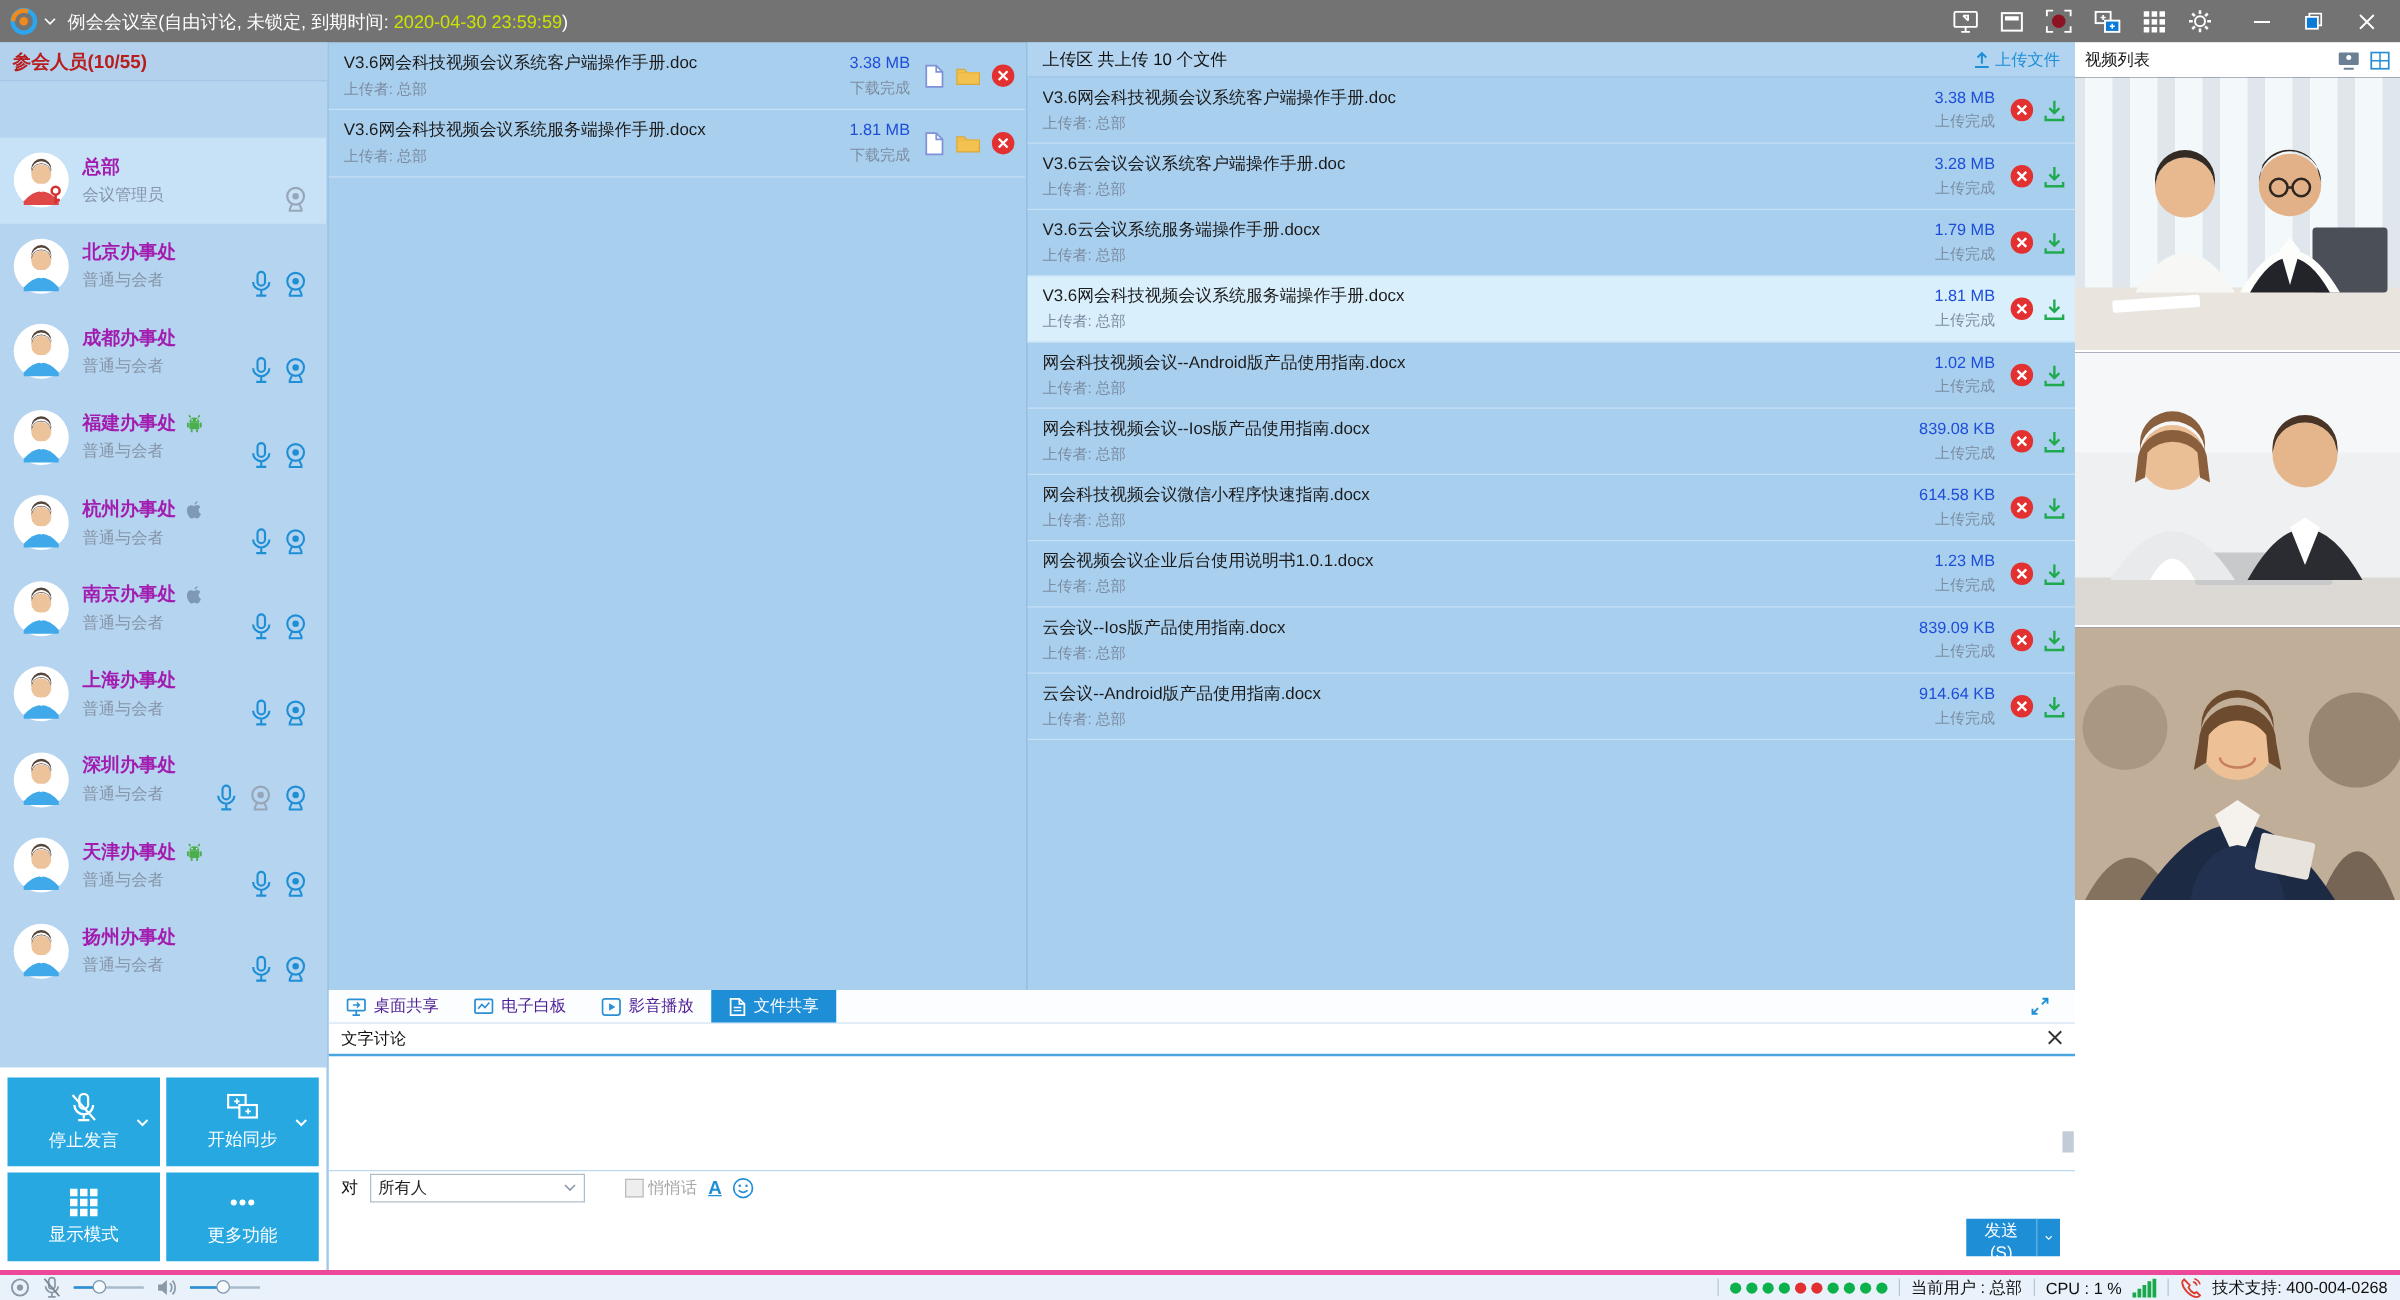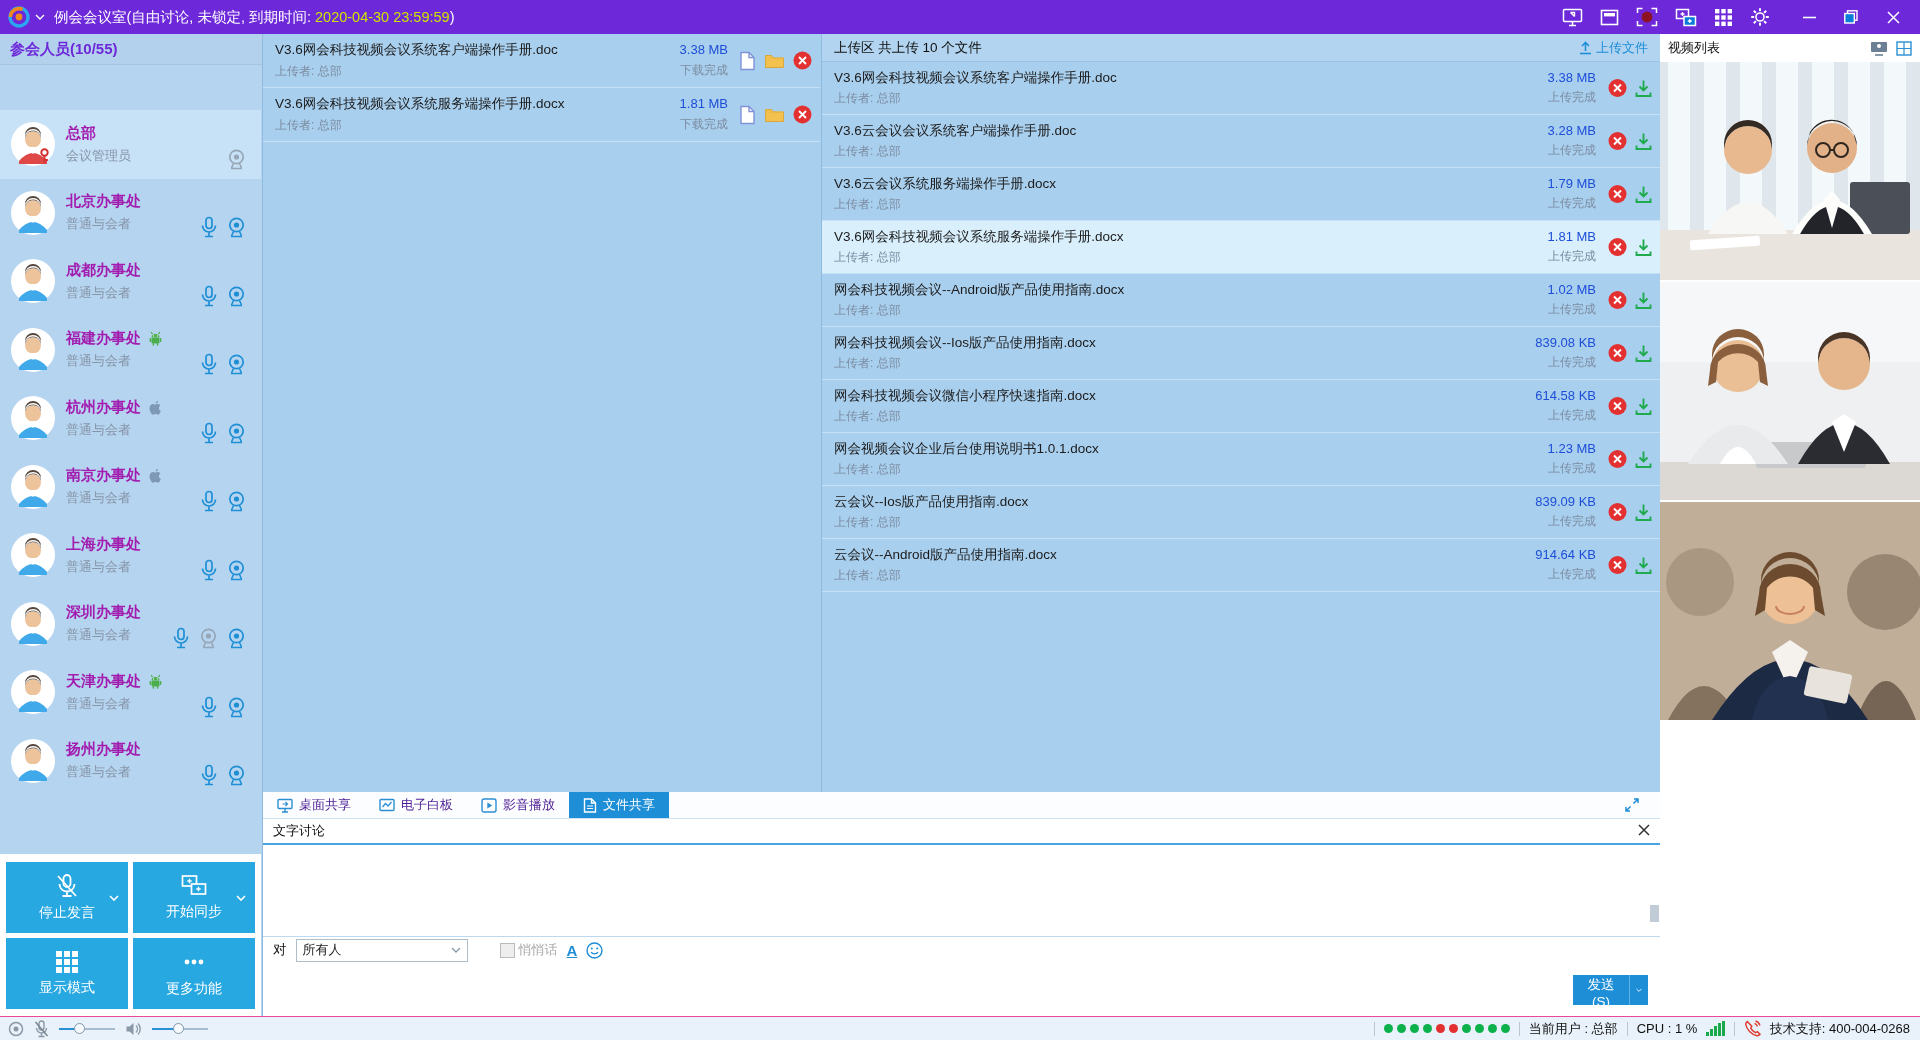--- a/index.html
+++ b/index.html
@@ -1,30 +1,30 @@
 <!DOCTYPE html>
 <html><head>
 <meta charset="utf-8">
 <style>
   html,body{margin:0;padding:0;background:#000;}
   body{width:1920px;height:1040px;overflow:hidden;font-family:"Liberation Sans","DejaVu Sans",sans-serif;-webkit-font-smoothing:antialiased;}
   .app{position:absolute;left:0;top:0;width:1920px;height:1040px;background:#a9cfee;}
   svg{display:block}
   
-  .titlebar{position:absolute;left:0;top:0;width:1920px;height:34px;background:#6d28d9;display:flex;align-items:center;color:#fff;}
+  .titlebar{position:absolute;left:0;top:0;width:1920px;height:34px;background:#737373;display:flex;align-items:center;color:#fff;}
   .logo{margin-left:8px}
   .tb-chev{margin-left:4px}
   .tb-title{margin-left:8px;font-size:14.5px;white-space:nowrap}
   .tb-time{color:#cde400}
   .tb-icons{margin-left:auto;display:flex;align-items:center;gap:17px;margin-right:18px}
   .tb-controls{display:flex;align-items:center;gap:0;margin-right:6px}
   .tb-controls .ctl{width:42px;height:34px;display:flex;align-items:center;justify-content:center}
   
   .sidebar{position:absolute;left:0;top:34px;width:263px;height:982px;background:#b5d4f0;border-right:1px solid #8fb9dd;box-sizing:border-box}
-  .sb-header{height:30px;background:#b3d1ec;border-bottom:1px solid #a3c6e6;display:flex;align-items:center;padding-left:10px;font-size:15px;font-weight:bold;color:#6d28d9}
+  .sb-header{height:30px;background:#b3d1ec;border-bottom:1px solid #a3c6e6;display:flex;align-items:center;padding-left:10px;font-size:15px;font-weight:bold;color:#b91c1c}
   .sb-search{height:45px;background:#c6dcf2;border-bottom:1px solid #a3c6e6;display:flex;align-items:center;padding:0 12px}
   .sb-search input{flex:1;border:none;background:transparent;outline:none;font-size:14px;color:#333;font-family:inherit}
   .sb-search input::placeholder{color:#7f93a6}
   .sb-list{position:absolute;left:0;right:1px;top:76px;height:722px;overflow:hidden}
   .p-row{height:68.5px;display:flex;align-items:center;padding:0 10px;position:relative;box-sizing:border-box}
   .p-row.selected{background:#c7e1f6}
   .p-info{margin-left:10px}
   .p-name{font-size:15px;font-weight:bold;color:#a21caf;display:flex;align-items:center;gap:6px}
   .p-role{font-size:13px;color:#8795a8;margin-top:4px}
   .p-icons{position:absolute;right:14px;bottom:9px;display:flex;gap:7px;align-items:center}
@@ -73,21 +73,21 @@
   .send-wrap{position:absolute;right:12px;bottom:11px;display:flex;height:30px}
   .send-btn{background:#1e8ed6;color:#fff;border:none;width:56px;font-size:13.5px;cursor:pointer;font-family:inherit}
   .send-caret{background:#1e8ed6;border:none;border-left:1px solid #5fb3e6;width:19px;display:flex;align-items:center;justify-content:center;cursor:pointer}
   .chat-scroll{position:absolute;right:1px;top:86px;width:9px;height:17px;background:#c2ccd6}
   
   .videos{position:absolute;left:1660px;top:34px;width:260px;height:982px;background:#ffffff}
   .v-header{height:28px;background:#fff;display:flex;align-items:center;padding:0 8px;font-size:13px;color:#111;gap:6px}
   .v-header .vh-icons{margin-left:auto;display:flex;gap:8px;align-items:center}
   .v-tile{height:218px;margin-bottom:2px;overflow:hidden;background:#30405f}
   
-  .statusbar{position:absolute;left:0;top:1016px;width:1920px;height:24px;background:#e9f2fa;border-top:1px solid #ec4899;display:flex;align-items:center;font-size:13px;color:#111;box-sizing:border-box}
+  .statusbar{position:absolute;left:0;top:1016px;width:1920px;height:24px;background:#e9f2fa;border-top:4px solid #ec4899;display:flex;align-items:center;font-size:13px;color:#111;box-sizing:border-box}
   .sb-left{display:flex;align-items:center;gap:10px;margin-left:8px}
   .slider{position:relative;width:56px;height:12px}
   .slider .track{position:absolute;left:0;right:0;top:5px;height:2px;background:#a9bccd}
   .slider .fillp{position:absolute;left:0;top:5px;height:2px;background:#2a8fd4}
   .slider .thumb{position:absolute;top:0;width:11px;height:11px;border-radius:50%;background:#f7fafc;border:1px solid #7f96ab;box-sizing:border-box}
   .sb-right{margin-left:auto;display:flex;align-items:center;gap:9px;margin-right:10px}
   .sep{width:1px;height:14px;background:#b9c6d4}
   .dots{display:flex;gap:4px;align-items:center}
   .dot{width:9px;height:9px;border-radius:50%;background:var(--c,#0db14b)}
   .bars{display:flex;align-items:flex-end;gap:1.5px;height:15px}

